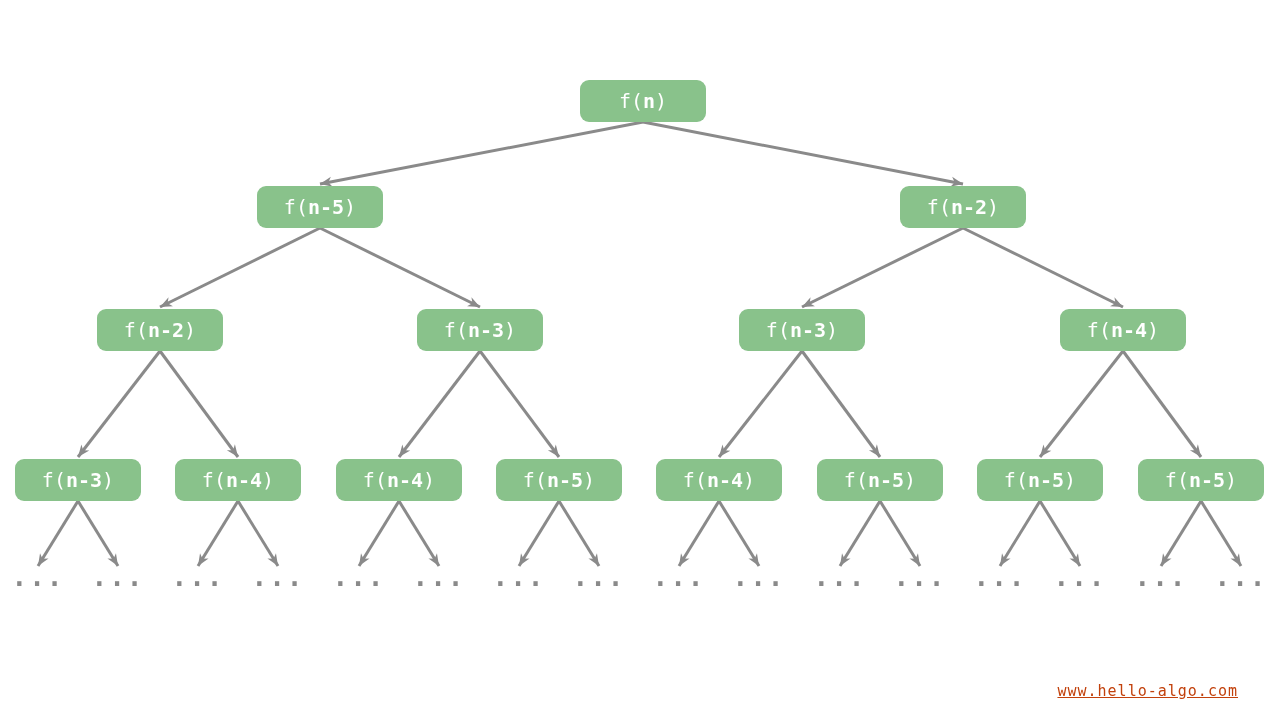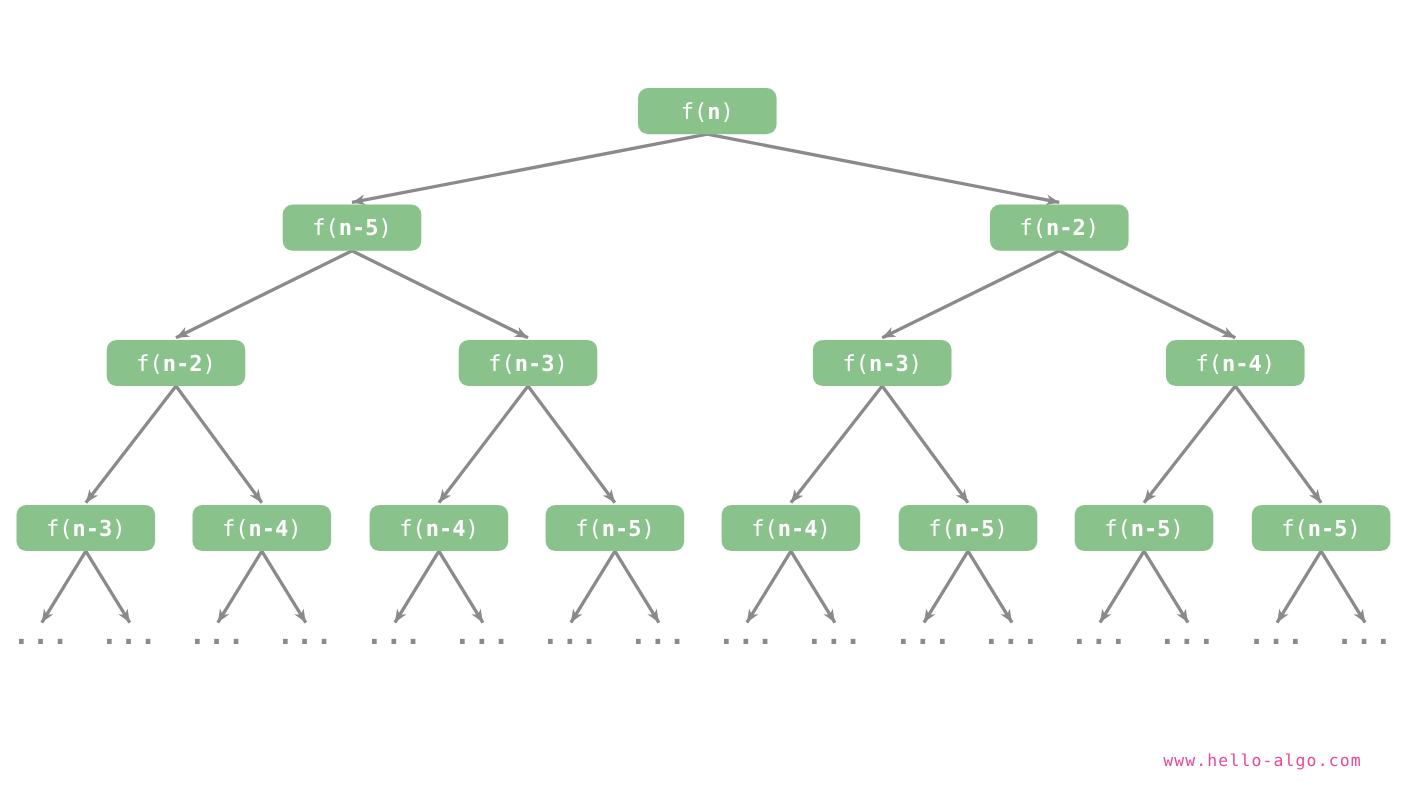--- a/index.html
+++ b/index.html
@@ -226,14 +226,14 @@
       <div class="dots" style="left: 1050px; top: 572px; color: rgb(138, 138, 138);">
         <span>...</span>
       </div>
       <div class="dots" style="left: 1131px; top: 572px; color: rgb(138, 138, 138);">
         <span>...</span>
       </div>
       <div class="dots" style="left: 1211px; top: 572px; color: rgb(138, 138, 138);">
         <span>...</span>
       </div>
     </div>
-  <div class="watermark" style="color: #ec4899;">www.hello-algo.com</div>
+  <div class="watermark" style="color: #c2410c; text-decoration: underline;">www.hello-algo.com</div>
 </div>
 
 </body></html>

